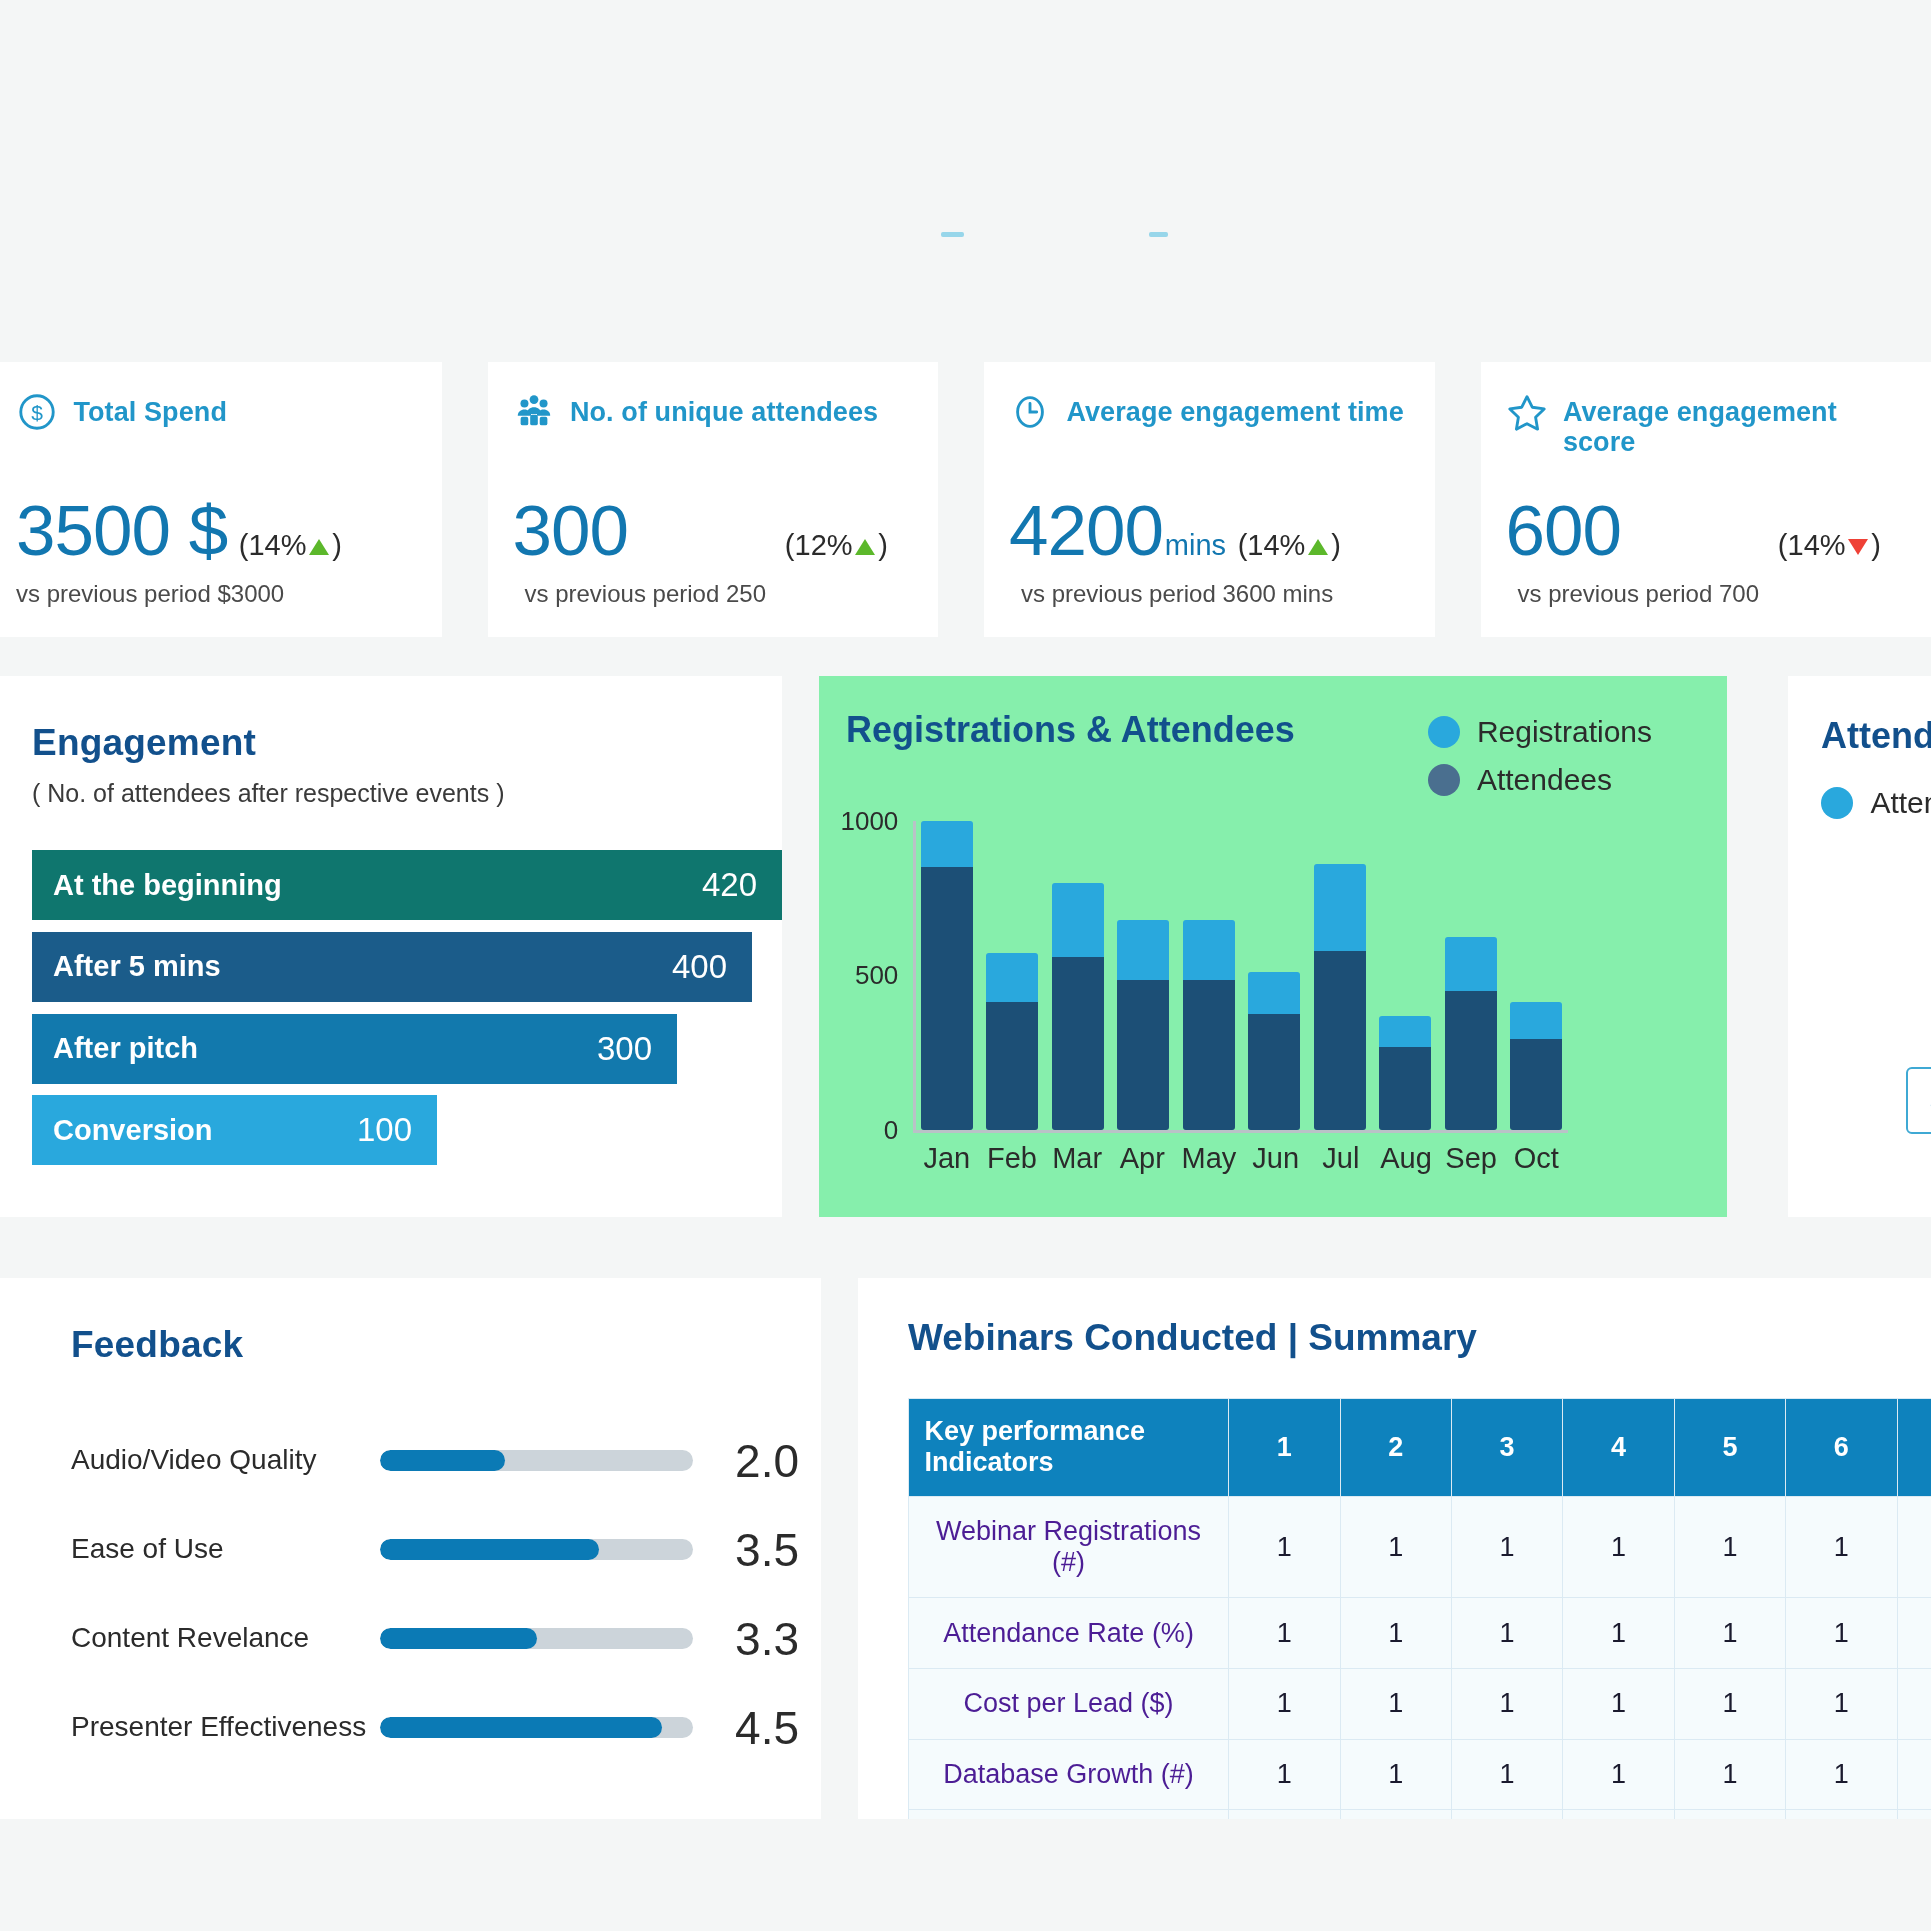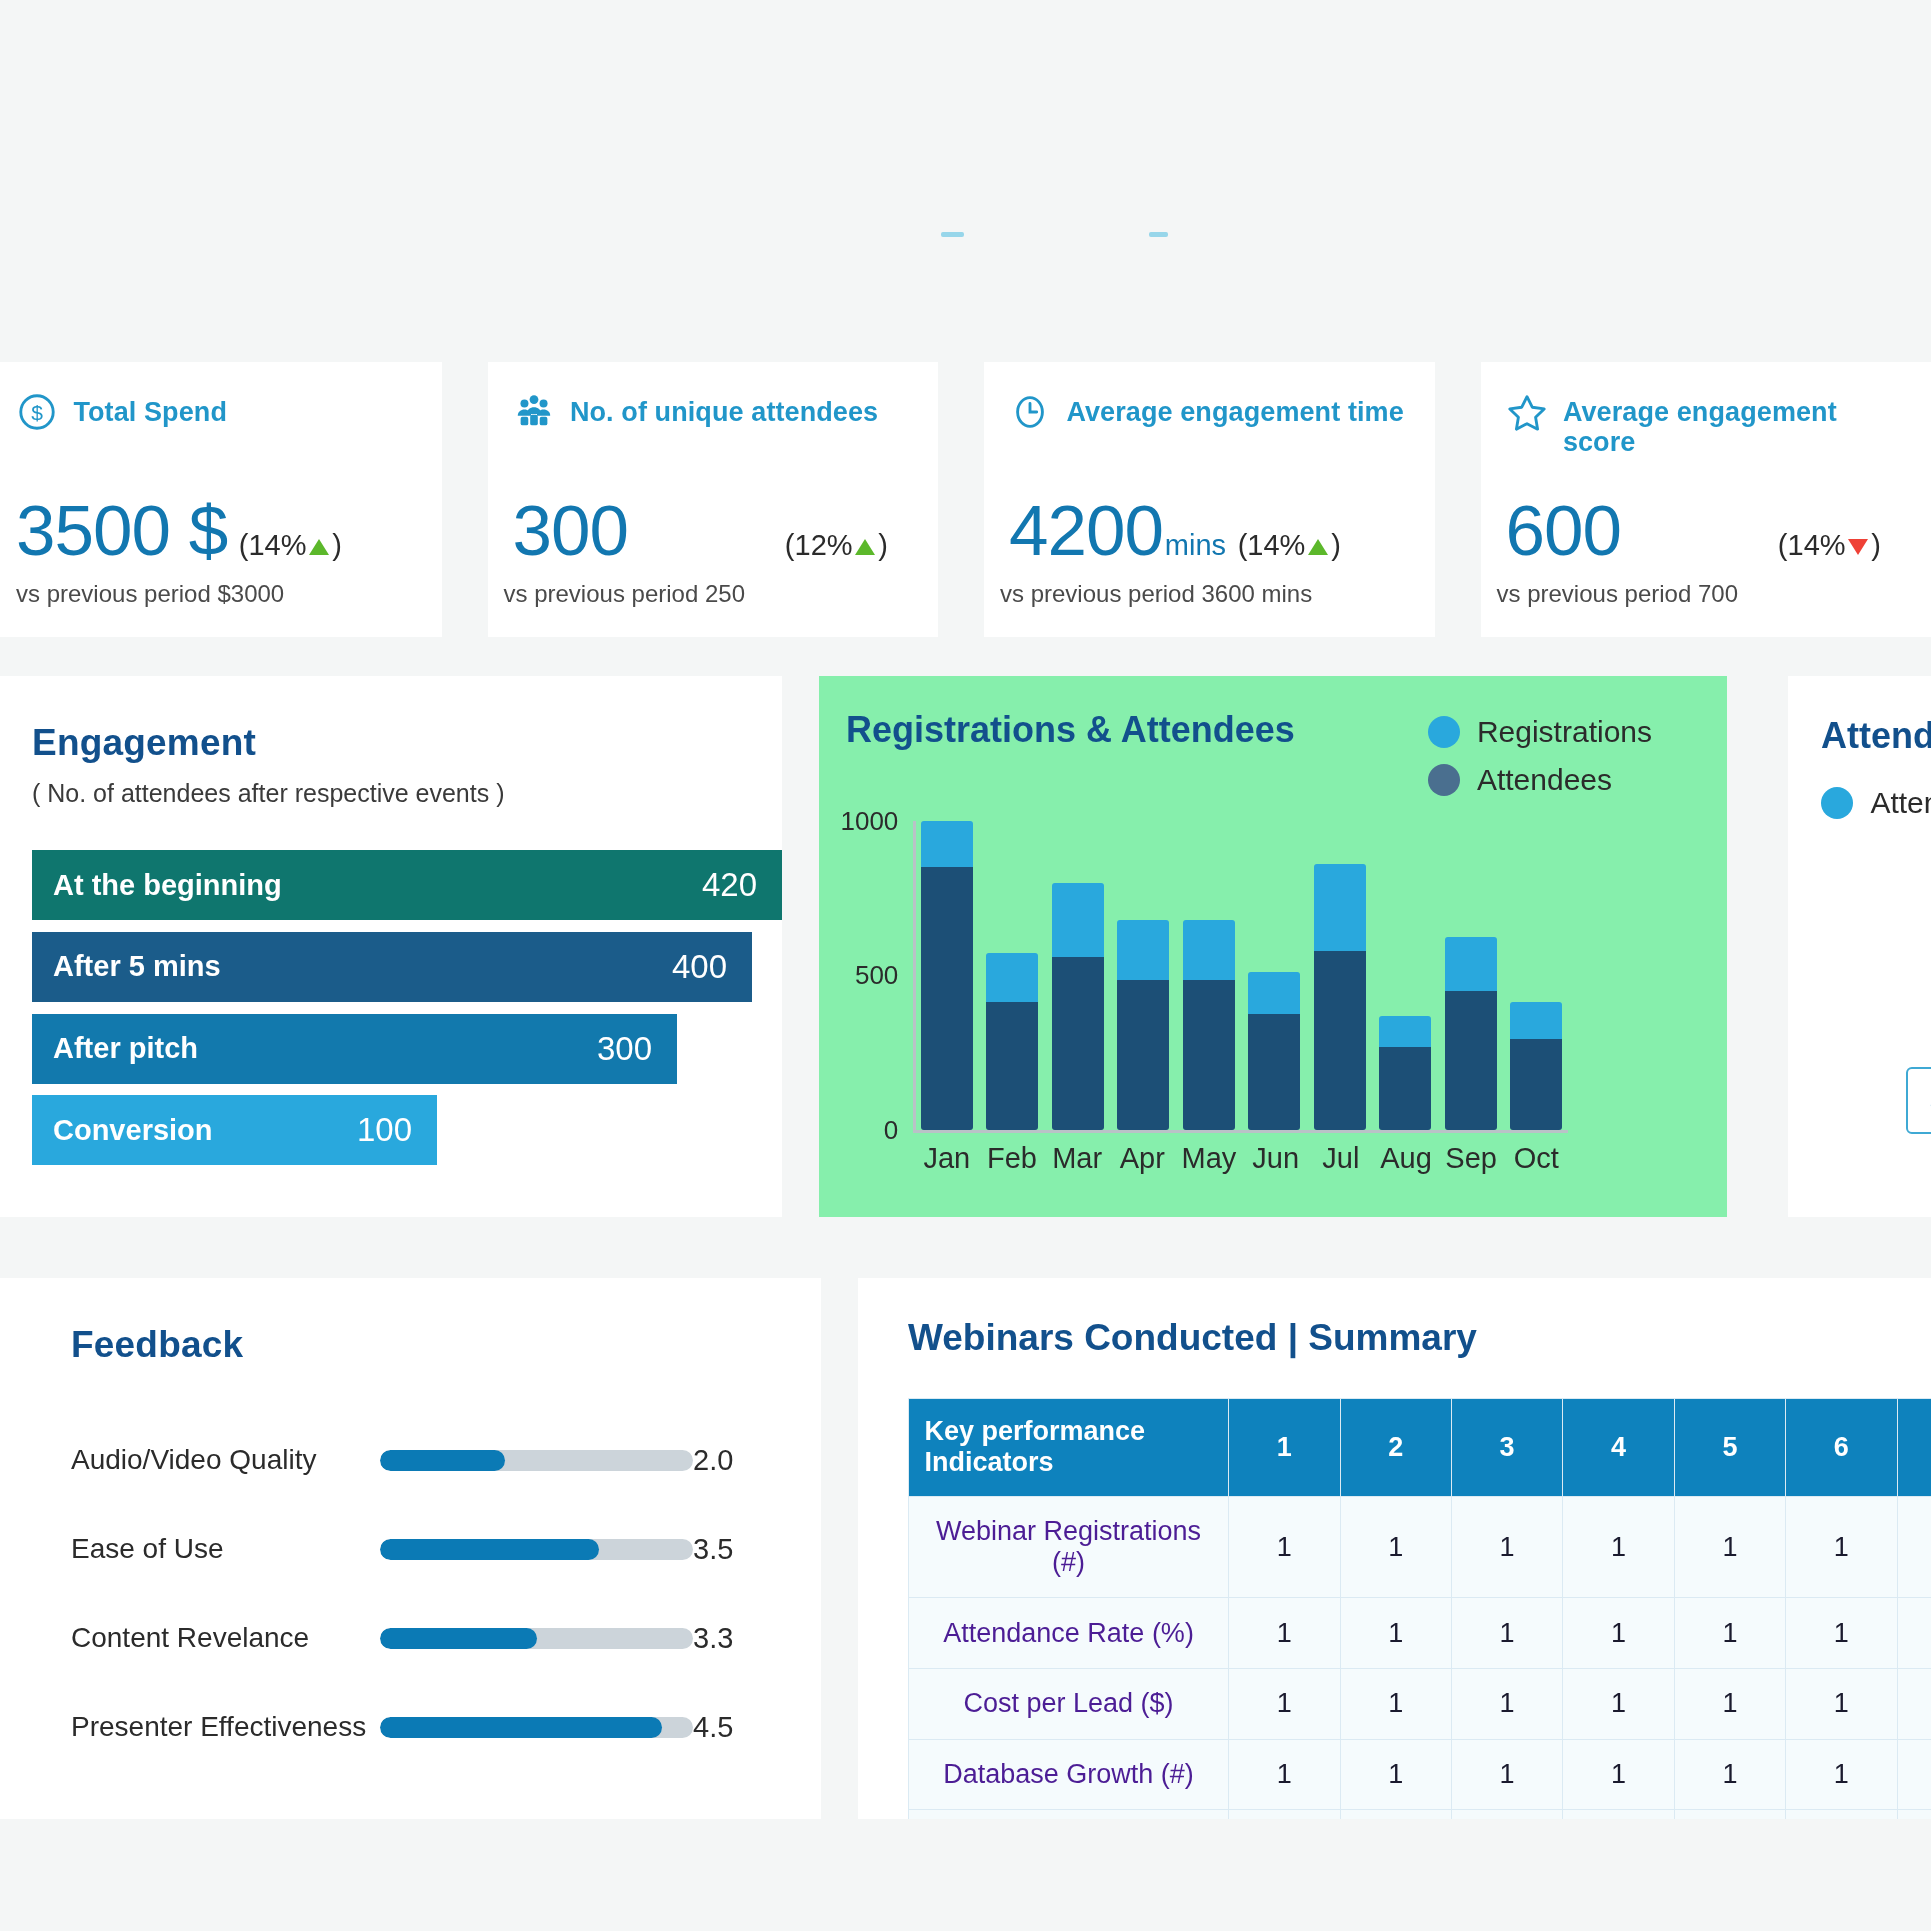--- a/index.html
+++ b/index.html
@@ -41,21 +41,21 @@
   }
   .kpi-unit { color: #1277b0; font-size: 29px; font-weight: 400; margin-left: 1.9px; }
   .kpi-delta {
     font-size: 29px; color: #2b2b2b; margin-left: 11.6px; white-space: nowrap;
   }
   .kpi-delta.pad { margin-left: auto; margin-right: 29px; }
   .tri { display: inline-block; width: 0; height: 0; margin: 0 2.9px; }
   .tri.up { border-left: 10.6px solid transparent; border-right: 10.6px solid transparent; border-bottom: 16.4px solid #5cb82b; }
   .tri.down { border-left: 10.6px solid transparent; border-right: 10.6px solid transparent; border-top: 16.4px solid #ef4136; }
   .kpi-prev {
-    position: absolute; left: 16px; bottom: 29px;
+    position: absolute; left: 37px; bottom: 29px;
     font-size: 24px; color: #4a4a4a;
   }
   .kpi-card:first-child .kpi-prev { left: 62px; }
 
   
   .row2 { position: absolute; left: 0; top: 676px; width: 1931px; height: 541px; }
 
   .card-engagement {
     position: absolute; left: -39px; top: 0; width: 821px; height: 541px;
     background: #fff; padding: 46px 0 0 71px;
@@ -117,21 +117,21 @@
     position: absolute; left: -39px; top: 0; width: 821px; height: 541px;
     background: #fff; padding: 46px 0 0 71px;
   }
   .fb-list { margin-top: 50px; }
   .fb-row { display: flex; align-items: center; height: 89px; }
   .fb-name { width: 309px; font-size: 28px; color: #2b2b2b; line-height: 1.15; }
   .fb-track {
     flex: 0 0 313px; height: 21px; background: #ccd4da; border-radius: 10.6px; overflow: hidden;
   }
   .fb-fill { height: 100%; background: #0b7ab5; border-radius: 10.6px; }
-  .fb-val { width: 106px; font-size: 29px; color: #2b2b2b; }
+  .fb-val { width: 106px; text-align: right; font-size: 46px; color: #2b2b2b; }
 
   .card-table {
     position: absolute; left: 819px; top: 0; width: 1151px; height: 541px;
     background: #fff; padding: 39px 0 0 50px; overflow: hidden;
   }
   .tbl-title { color: #12508c; font-size: 37px; font-weight: 700; white-space: nowrap; }
   table { border-collapse: collapse; margin-top: 39px; table-layout: fixed; }
   th, td { border: 1.9px solid #dbeaf3; }
   thead th { background: #0e82bd; color: #fff; font-size: 27px; font-weight: 600; padding: 17.4px 9.7px; }
   thead th.kpi-col { text-align: left; padding-left: 15.4px; width: 328px; }

